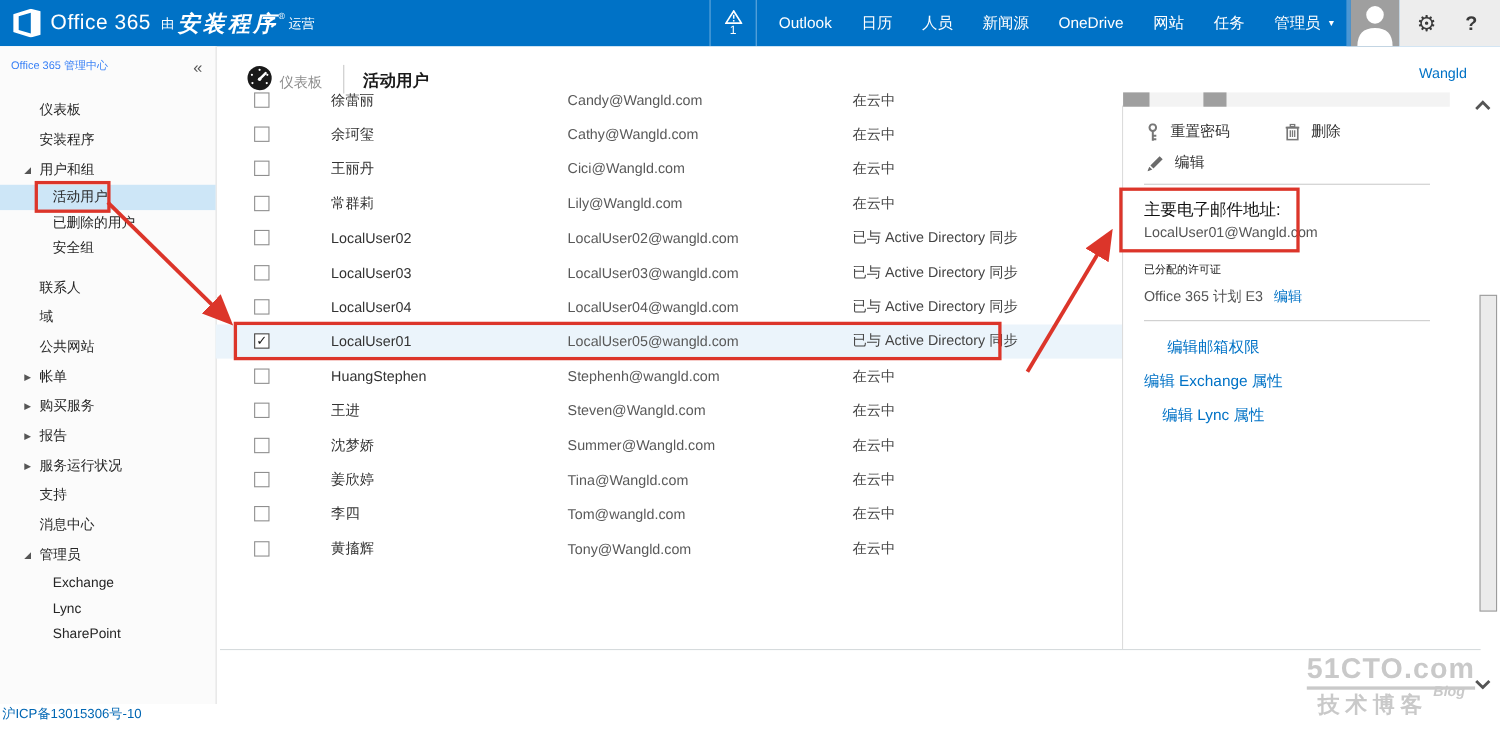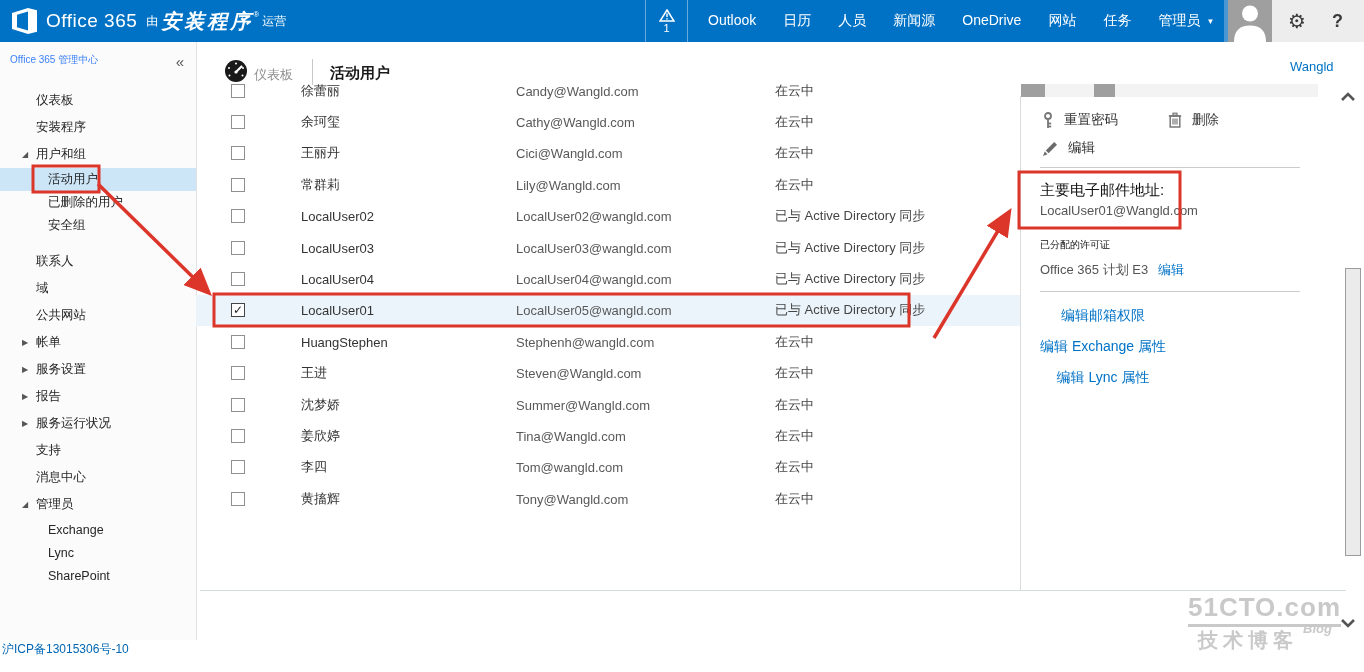--- a/index.html
+++ b/index.html
@@ -180,21 +180,21 @@
       </div>
       <div class="sb-item indent1">
         <span>公共网站</span>
       </div>
       <div class="sb-item indent0">
         <span class="tri">▶</span>
         <span>帐单</span>
       </div>
       <div class="sb-item indent0">
         <span class="tri">▶</span>
-        <span>服务设置</span>
+        <span>购买服务</span>
       </div>
       <div class="sb-item indent0">
         <span class="tri">▶</span>
         <span>报告</span>
       </div>
       <div class="sb-item indent0">
         <span class="tri">▶</span>
         <span>服务运行状况</span>
       </div>
       <div class="sb-item indent1">

